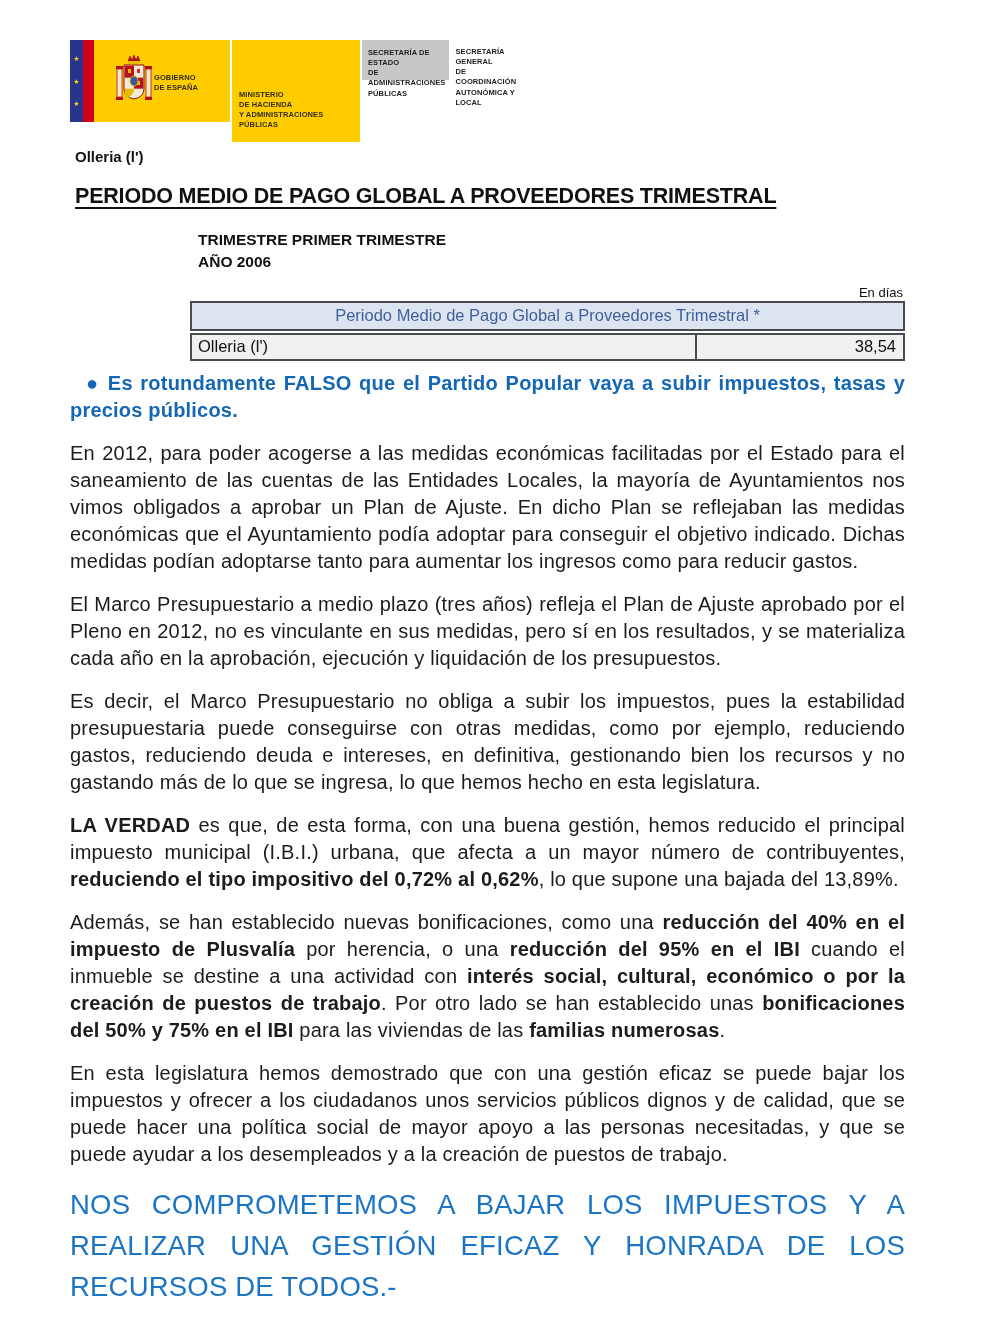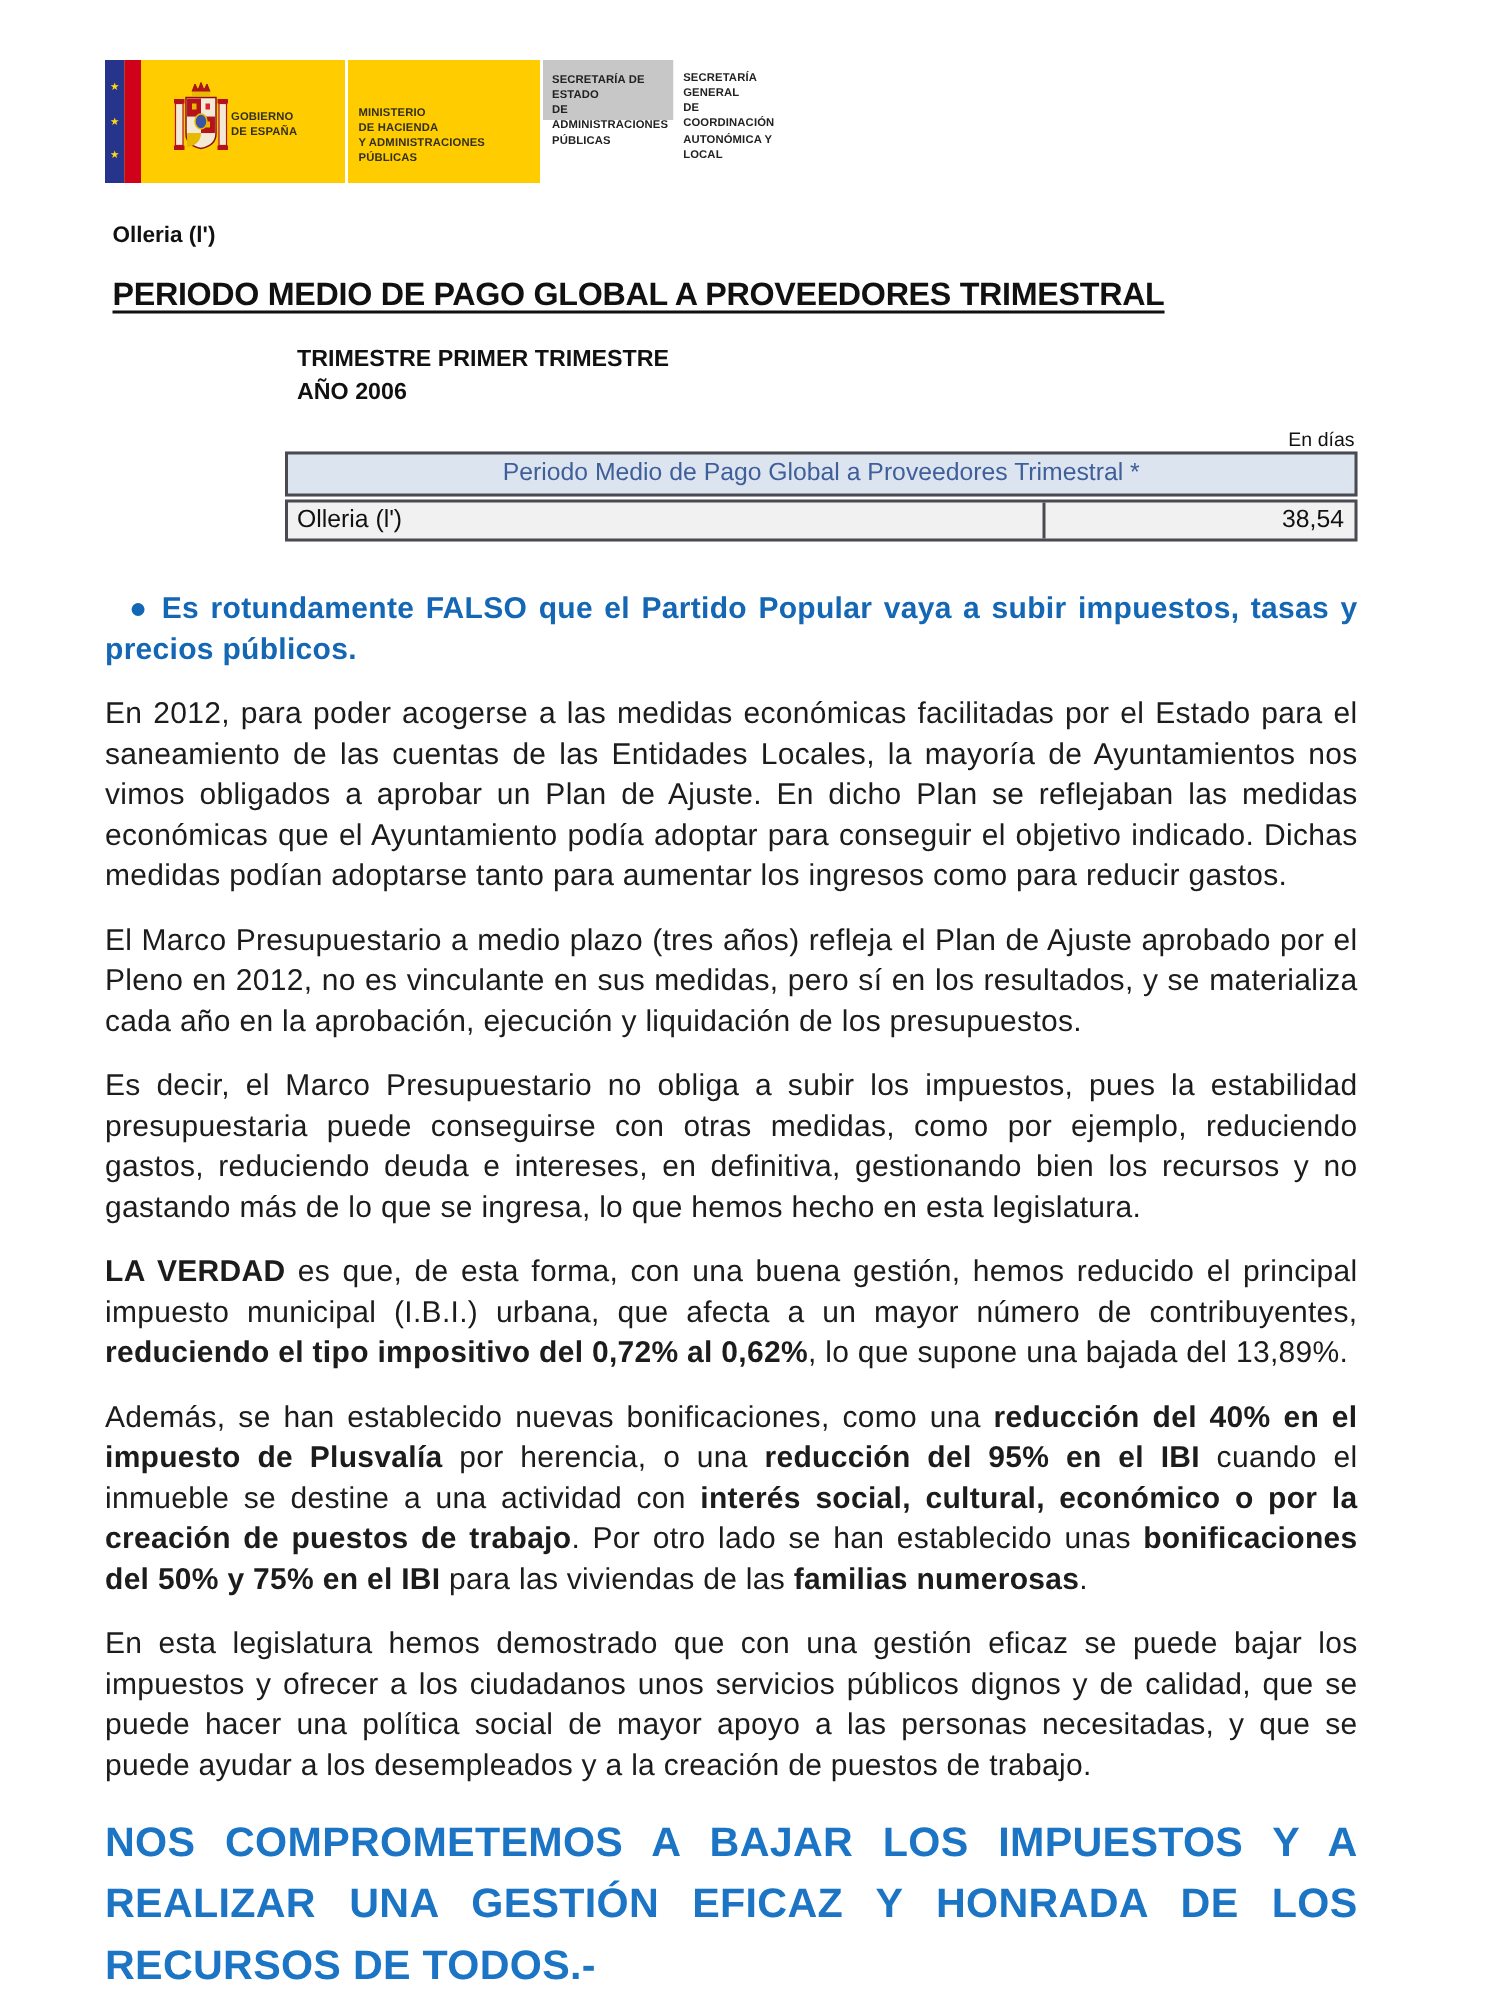--- a/index.html
+++ b/index.html
@@ -42,21 +42,21 @@
   }
   .eu-strip .star{color:#ffd617;font-size:7px;line-height:7px;}
   .red-strip{position:absolute;left:13px;top:0;width:11px;height:82px;background:var(--flag_red);}
   .coa{position:absolute;left:46px;top:13px;}
   .gov-text{
     position:absolute;left:84px;top:33px;
     font-size:7.5px;font-weight:bold;line-height:1.3;
     color:#33301c;white-space:pre-line;letter-spacing:.1px;
   }
   .block-ministry{
-    width:128px;height:82px;background:var(--flag_yellow);
+    width:128px;height:102px;background:var(--flag_yellow);
     display:flex;align-items:flex-end;
     padding:0 4px 12px 7px;
   }
   .ministry-text{
     font-size:7.5px;font-weight:bold;line-height:1.35;
     color:#33301c;white-space:pre-line;letter-spacing:.1px;
   }
   .block-secretary{width:136px;height:82px;display:flex;flex-direction:row;}
   .gray-box{
     background:var(--gray_box);height:40px;
@@ -110,34 +110,34 @@
     padding:2px 4px 3px 6px;
     border-right:2px solid var(--table_border);
   }
   .cell-value{
     width:206px;font-size:16.5px;color:#111111;
     text-align:right;padding:2px 7px 3px 4px;
   }
 
   
   .body-text{
-    position:absolute;left:70px;top:393px;width:835px;
+    position:absolute;left:70px;top:370px;width:835px;
     font-size:20px;line-height:27px;letter-spacing:0.2px;
     text-align:justify;color:var(--body_text);
   }
   .body-text p{margin-bottom:16px;}
   .body-text .b{font-weight:bold;}
   .p-lead{
     color:var(--accent_blue);font-weight:bold;
     text-indent:16px;
   }
   .headline{
     margin-top:12px;
     color:var(--headline_blue);
-    font-weight:bold;font-size:27.5px;line-height:41px;
+    font-weight:normal;font-size:27.5px;line-height:41px;
     letter-spacing:0.2px;text-align:justify;
   }
 </style>
 </head>
 <body>
 
 <div class="page">
 
   <div class="gov-header">
     <div class="block-flag">

